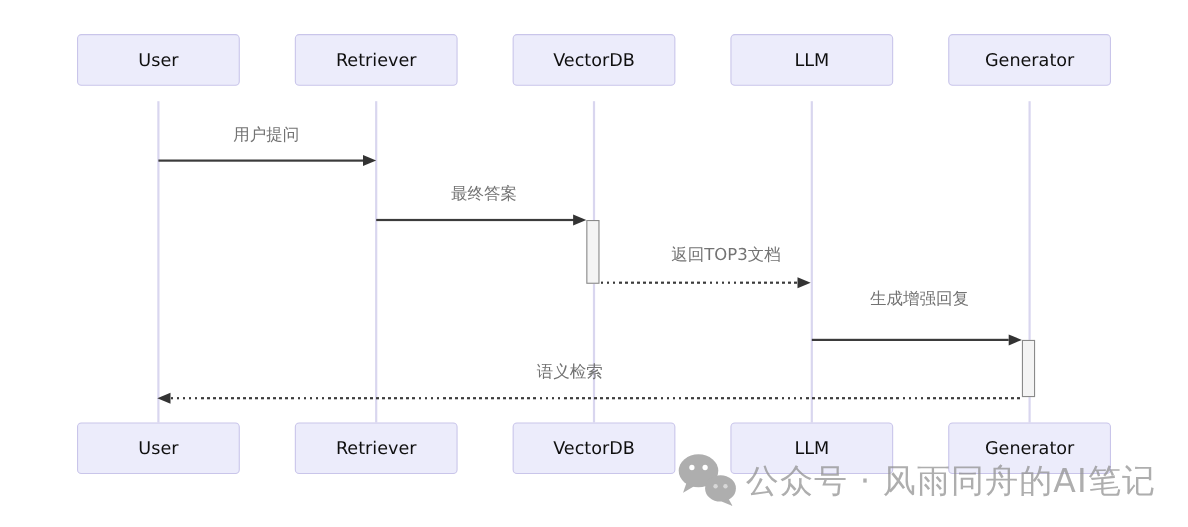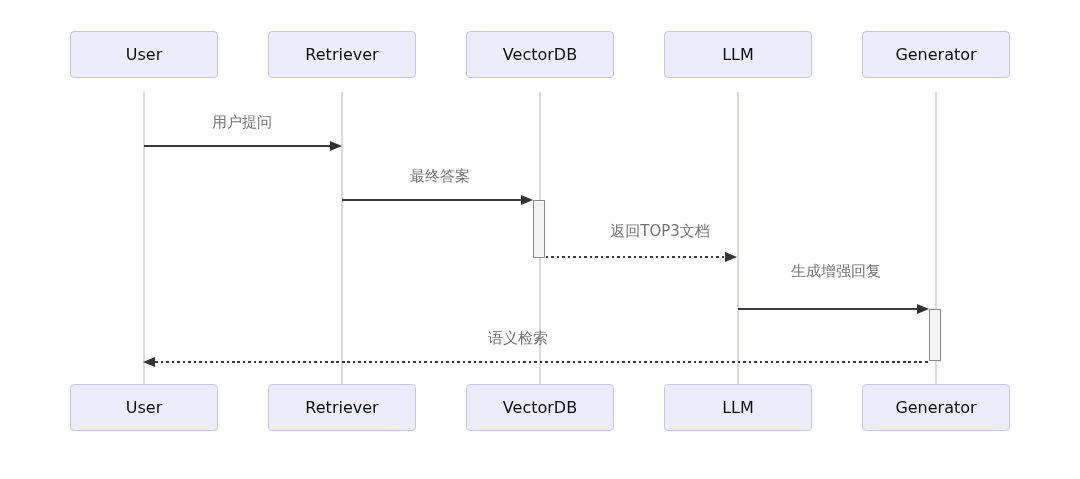--- a/index.html
+++ b/index.html
@@ -156,14 +156,35 @@
   <div class="actor row-bottom" style="left:466px">
       <span>VectorDB</span>
     </div>
   <div class="actor row-bottom" style="left:664px">
       <span>LLM</span>
     </div>
   <div class="actor row-bottom" style="left:862px">
       <span>Generator</span>
     </div>
 
+  <div class="watermark">
+    <span>
+      <svg width="54" height="50" viewBox="0 0 54 50">
+        <g fill="#8f8f8f">
+          <ellipse cx="19" cy="16" rx="18" ry="15"></ellipse>
+          <path d="M8 27 L5 36 L15 30 Z"></path>
+          <ellipse cx="39" cy="32" rx="14" ry="12"></ellipse>
+          <path d="M46 41 L50 48 L40 44 Z"></path>
+        </g>
+        <g fill="#ffffff">
+          <circle cx="13" cy="13" r="2.4"></circle>
+          <circle cx="25" cy="13" r="2.4"></circle>
+        </g>
+        <g fill="#c9c9c9">
+          <circle cx="34.5" cy="30" r="2"></circle>
+          <circle cx="43.5" cy="30" r="2"></circle>
+        </g>
+      </svg>
+    </span>
+    <span class="wm-text">公众号 · 风雨同舟的AI笔记</span>
+  </div>
 
 </div>
 
 </body></html>

